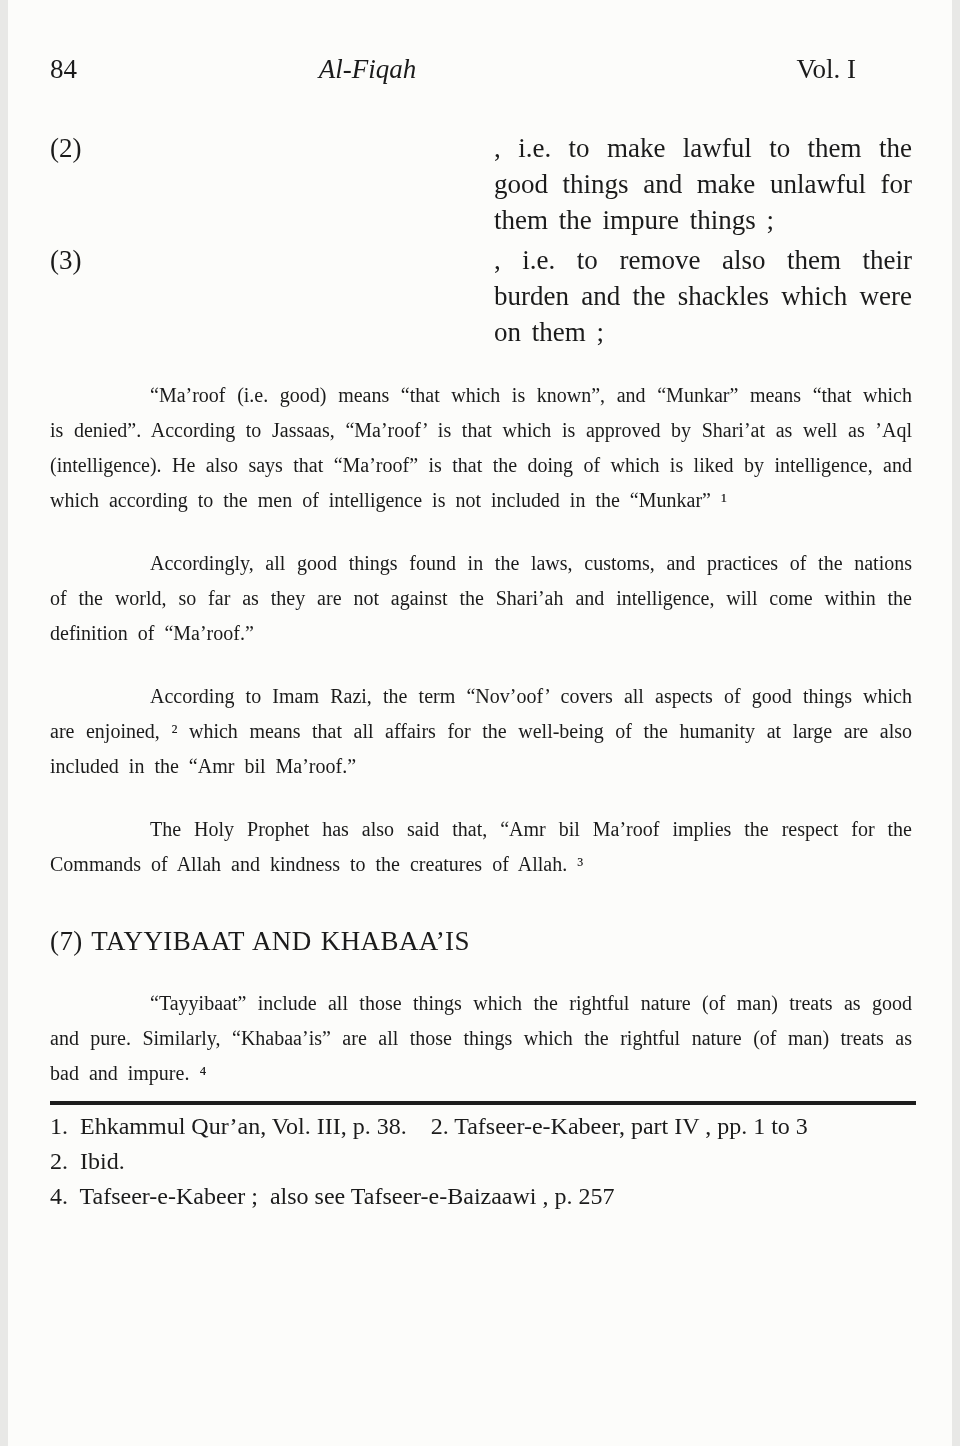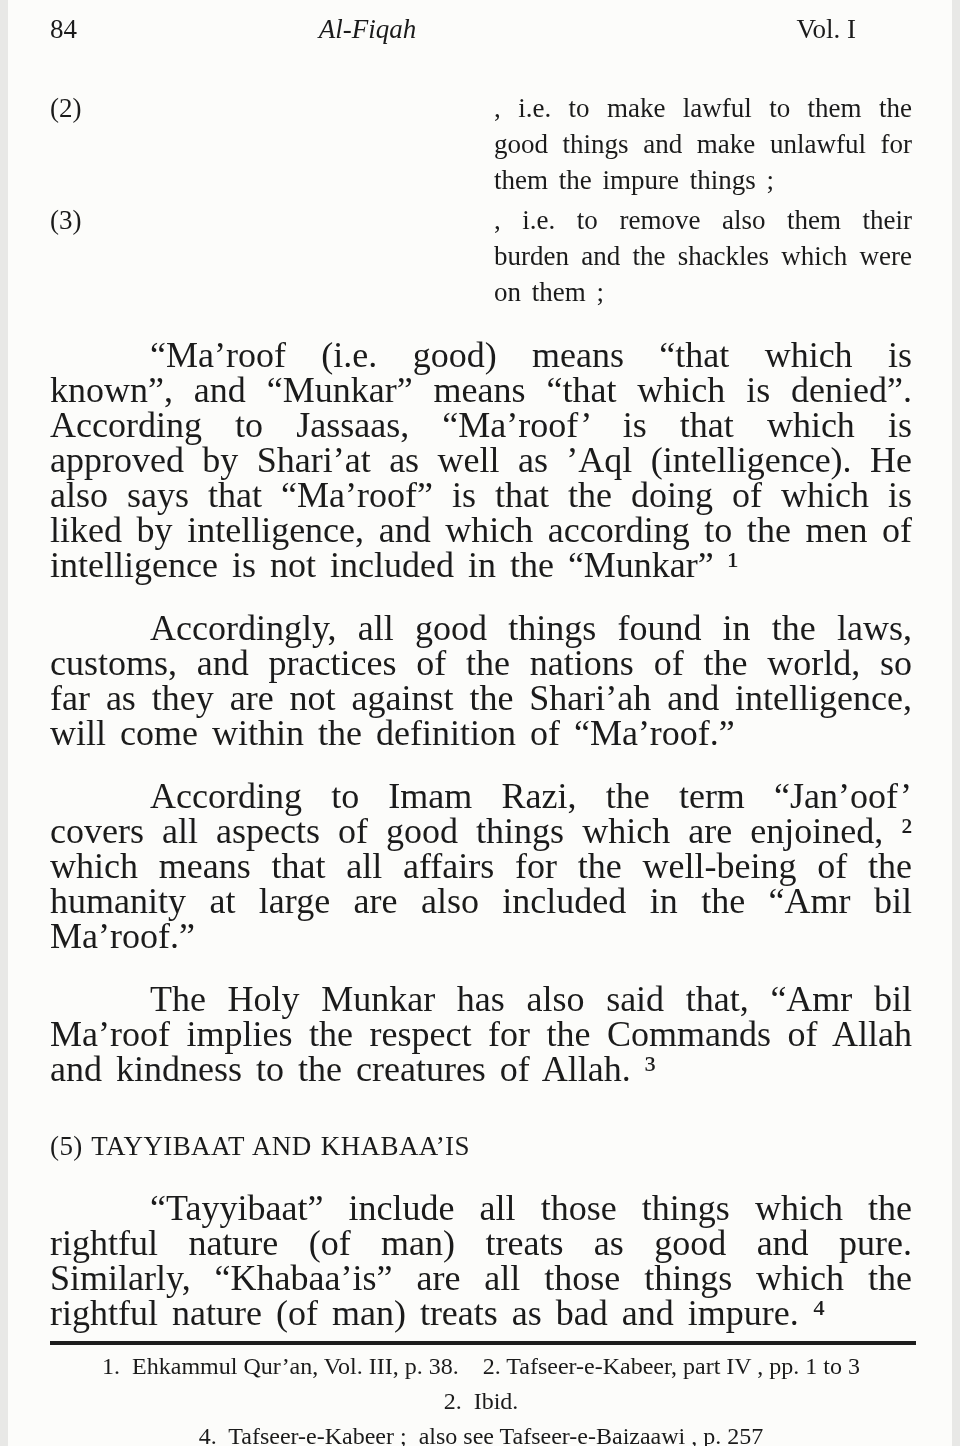--- a/index.html
+++ b/index.html
@@ -22,21 +22,21 @@
 
   
   .page-header {
     display: flex;
     align-items: baseline;
     font-size: 27px;
     line-height: 34px;
   }
   .page-header .pn   { flex: 1; text-align: left; }
   .page-header .ttl  { flex: 1; font-style: italic; }
-  .page-header .vol  { flex: 1; text-align: right; padding-right: 56px; box-sizing: border-box; }
+  .page-header .vol  { flex: 1; text-align: right; padding-right: 56px; box-sizing: border-box; margin-top: 40px; }
 
   
   .definitions { margin-top: 44px; }
   .def-row {
     display: flex;
     justify-content: space-between;
     align-items: flex-start;
     margin-bottom: 4px;
   }
   .def-marker {
@@ -54,40 +54,39 @@
   
   .sec-heading {
     font-size: 27px;
     font-weight: normal;
     letter-spacing: 0.4px;
     margin: 42px 0 0 0;
     line-height: 34px;
     word-spacing: 2px;
   }
   .body-par {
-    font-size: 36px;
+    font-size: 20px;
     line-height: 35px;
     text-align: justify;
     text-indent: 100px;
     word-spacing: 5px;
     margin: 28px 0 0 0;
   }
 
   
   .footnotes { margin-top: 10px; }
   .fn-rule {
     border: none;
     border-top: 4px solid #1d1d1d;
     margin: 0 -4px 4px 0;
   }
   .fn-line {
     font-size: 24px;
     line-height: 35px;
     white-space: pre-wrap;
-    text-align: center;
   }
 </style>
 </head>
 <body>
 
 <div class="page">
 
   <header class="page-header">
     <span class="pn">84</span>
     <span class="ttl">Al-Fiqah</span>
@@ -101,26 +100,26 @@
     </div>
     <div class="def-row">
       <span class="def-marker">(3)</span>
       <span class="def-text">, i.e. to remove also them their burden and the shackles which were on them ;</span>
     </div>
   </section>
 
   <section>
     <p class="body-par">“Ma’roof (i.e. good) means “that which is known”, and “Munkar” means “that which is denied”. According to Jassaas, “Ma’roof’ is that which is approved by Shari’at as well as ’Aql (intelligence). He also says that “Ma’roof” is that the doing of which is liked by intelligence, and which according to the men of intelligence is not included in the “Munkar” ¹</p>
     <p class="body-par">Accordingly, all good things found in the laws, customs, and practices of the nations of the world, so far as they are not against the Shari’ah and intelligence, will come within the definition of “Ma’roof.”</p>
-    <p class="body-par">According to Imam Razi, the term “Jan’oof’ covers all aspects of good things which are enjoined, ² which means that all affairs for the well-being of the humanity at large are also included in the “Amr bil Ma’roof.”</p>
-    <p class="body-par">The Holy Munkar has also said that, “Amr bil Ma’roof implies the respect for the Commands of Allah and kindness to the creatures of Allah. ³</p>
+    <p class="body-par">According to Imam Razi, the term “Nov’oof’ covers all aspects of good things which are enjoined, ² which means that all affairs for the well-being of the humanity at large are also included in the “Amr bil Ma’roof.”</p>
+    <p class="body-par">The Holy Prophet has also said that, “Amr bil Ma’roof implies the respect for the Commands of Allah and kindness to the creatures of Allah. ³</p>
   </section>
 
   <section>
-    <h2 class="sec-heading">(5) TAYYIBAAT AND KHABAA’IS</h2>
+    <h2 class="sec-heading">(7) TAYYIBAAT AND KHABAA’IS</h2>
     <p class="body-par">“Tayyibaat” include all those things which the rightful nature (of man) treats as good and pure. Similarly, “Khabaa’is” are all those things which the rightful nature (of man) treats as bad and impure. ⁴</p>
   </section>
 
   <footer class="footnotes">
     <hr class="fn-rule">
     <div class="fn-line">1.  Ehkammul Qur’an, Vol. III, p. 38.    2. Tafseer-e-Kabeer, part IV , pp. 1 to 3</div>
     <div class="fn-line">2.  Ibid.</div>
     <div class="fn-line">4.  Tafseer-e-Kabeer ;  also see Tafseer-e-Baizaawi , p. 257</div>
   </footer>
 

